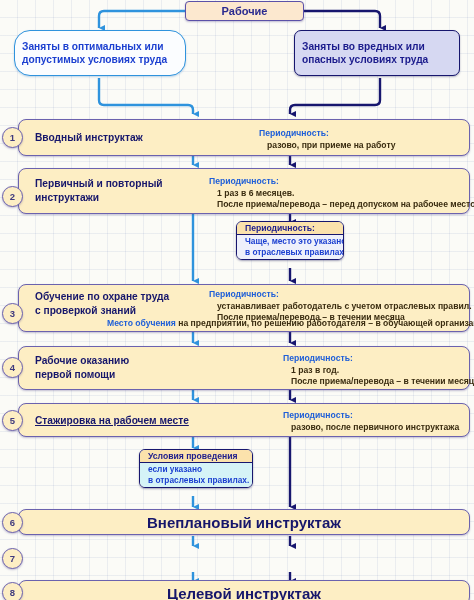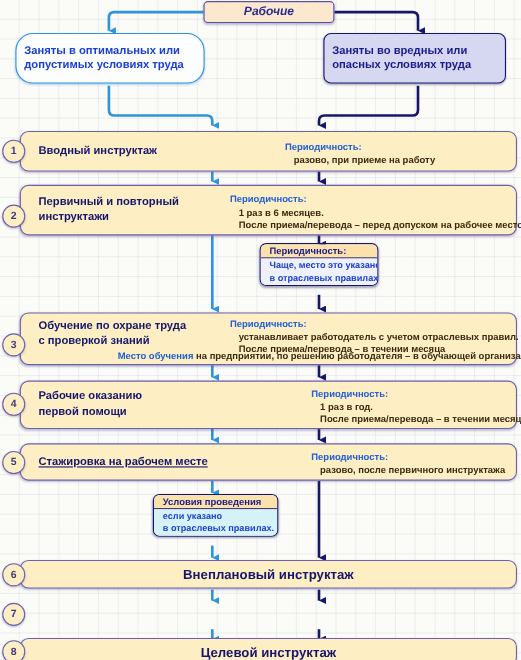--- a/index.html
+++ b/index.html
@@ -23,21 +23,21 @@
 
   .node{position:absolute;box-sizing:border-box;}
 
   
   .root{
     background:#fce8cf;
     border:1.6px solid #5b51a8;
     border-radius:4px;
     box-shadow:0 1px 2px rgba(80,70,140,.35);
     display:flex;align-items:center;justify-content:center;
-    color:#2a2a8f;font-weight:bold;font-size:11px;font-style:italic;
+    color:#2a2a8f;font-weight:bold;font-size:11px;
   }
 
   
   .branch{
     border-radius:7px;
     display:flex;flex-direction:column;justify-content:center;
     padding:3px 7px;
     font-weight:bold;font-size:10.2px;line-height:13.5px;
   }
   .branch.left{
@@ -60,21 +60,21 @@
     border-radius:8px;
     box-shadow:0 1px 2px rgba(80,70,140,.33);
   }
   .step .title{
     position:absolute;
     color:#16166b;font-weight:bold;font-size:10.2px;line-height:13.5px;
   }
   .step .ctr-title{
     position:absolute;left:0;right:0;top:50%;transform:translateY(-50%);
     text-align:center;
-    color:#16166b;font-weight:bold;font-size:12px;
+    color:#16166b;font-weight:bold;font-size:15px;
   }
 
   
   .per{
     position:absolute;
     font-size:8.6px;line-height:11.6px;
   }
   .per .hd{color:#1f5fd8;font-weight:bold;display:block;}
   .per .ln{color:#3a2c10;font-weight:bold;display:block;padding-left:8px;white-space:nowrap;}
 

